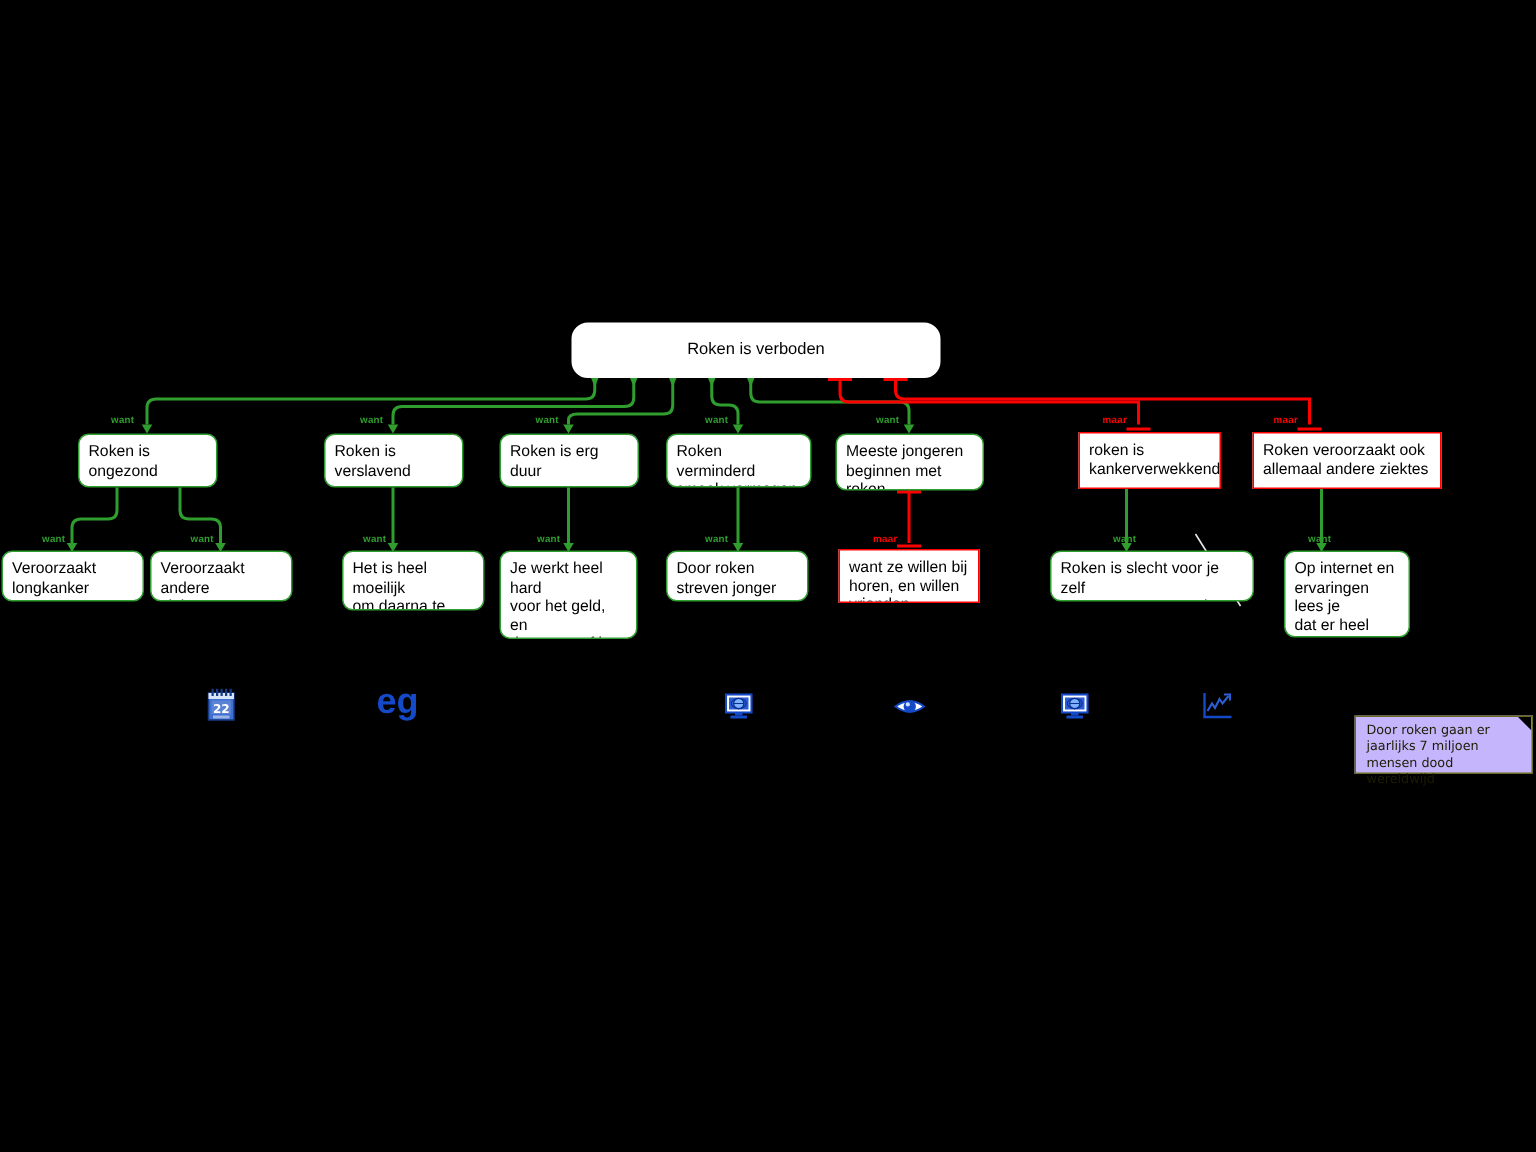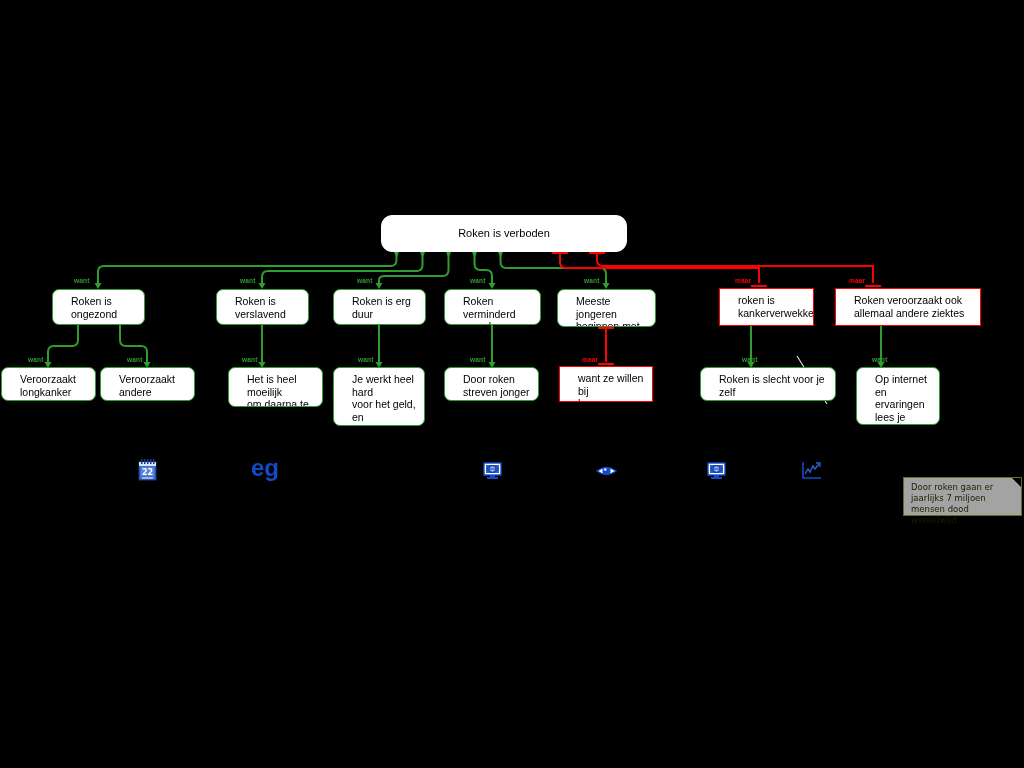--- a/index.html
+++ b/index.html
@@ -12,21 +12,21 @@
   #canvas{position:absolute;left:0;top:0;width:1024px;height:768px;}
   svg#wires{position:absolute;left:0;top:0;width:1024px;height:768px;pointer-events:none;}
 
   .node{
     position:absolute;
     background:#ffffff;
     box-sizing:border-box;
     font-size:10.5px;
     line-height:12.5px;
     color:#000;
-    padding:5px 6px 4px 18px;
+    padding:5px 6px 4px 6px;
     overflow:hidden;
   }
   .node.green{border:1.6px solid #2f9e2f;border-radius:7px;}
   .node.red{border:1.8px solid #ff0000;border-radius:0px;}
   .node.root{
     border:1.6px solid #ffffff;border-radius:11px;
     font-size:11px;text-align:center;
     display:flex;align-items:center;justify-content:center;
     padding:0;
   }
@@ -49,21 +49,21 @@
     position:absolute;
     color:#1449c8;
     font-size:24px;
     font-weight:bold;
     line-height:20px;
     font-family:"Liberation Sans","DejaVu Sans",sans-serif;
   }
 
   .sticky{
     position:absolute;
-    background:#a3a3a3;
+    background:#c4b5fd;
     border:1px solid #6b6b20;
     color:#1c1c00;
     font-size:8.5px;
     line-height:11px;
     padding:4px 6px 4px 7px;
     font-family:"DejaVu Sans",sans-serif;
     box-sizing:border-box;
   }
   .sticky .fold{
     position:absolute;right:0;top:0;width:9px;height:9px;
@@ -191,21 +191,21 @@
 beginnen met roken</span>
   </div>
   <div class="conn-label green" style="left:584px;top:277px;">want</div>
 
   <div class="node red" style="left:719px;top:288px;width:95px;height:38px;">
     <span class="txt">roken is
 kankerverwekkend</span>
   </div>
   <div class="conn-label red" style="left:735px;top:277px;">maar</div>
 
-  <div class="node red" style="left:835px;top:288px;width:146px;height:38px;">
+  <div class="node red" style="left:835px;top:288px;width:126px;height:38px;">
     <span class="txt">Roken veroorzaakt ook
 allemaal andere ziektes</span>
   </div>
   <div class="conn-label red" style="left:849px;top:277px;">maar</div>
 
   <div class="node green" style="left:1px;top:367px;width:95px;height:34px;">
     <span class="txt">Veroorzaakt
 longkanker</span>
   </div>
   <div class="conn-label green" style="left:28px;top:356px;">want</div>

